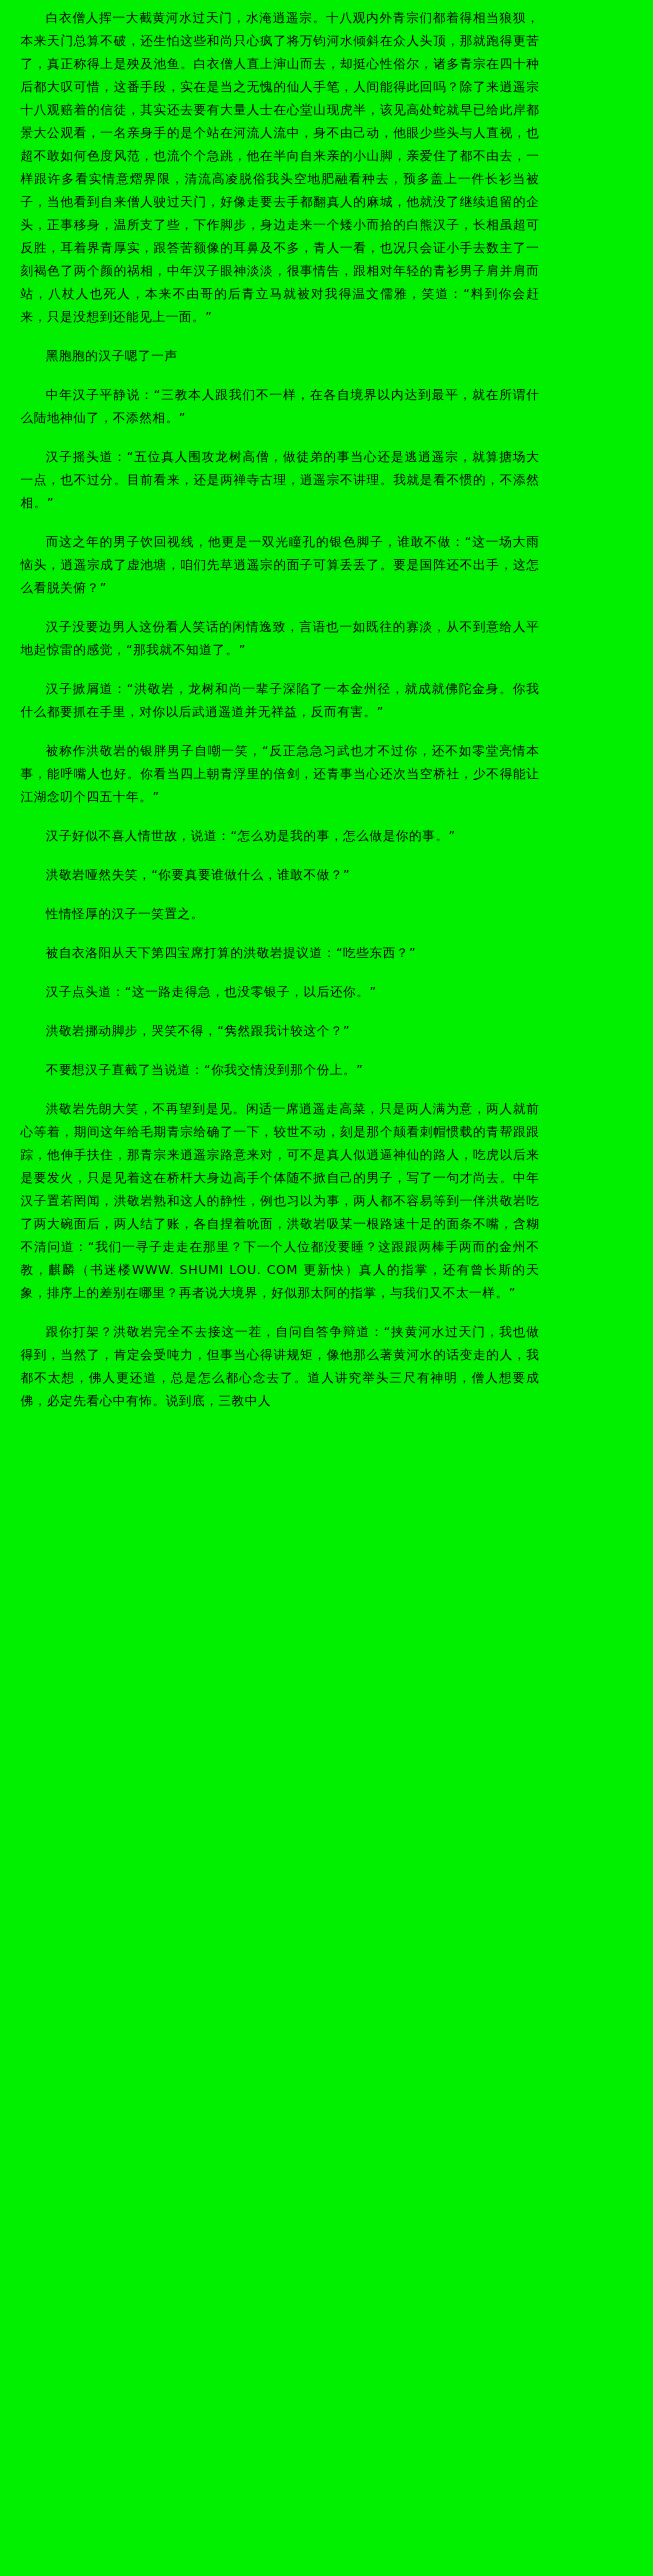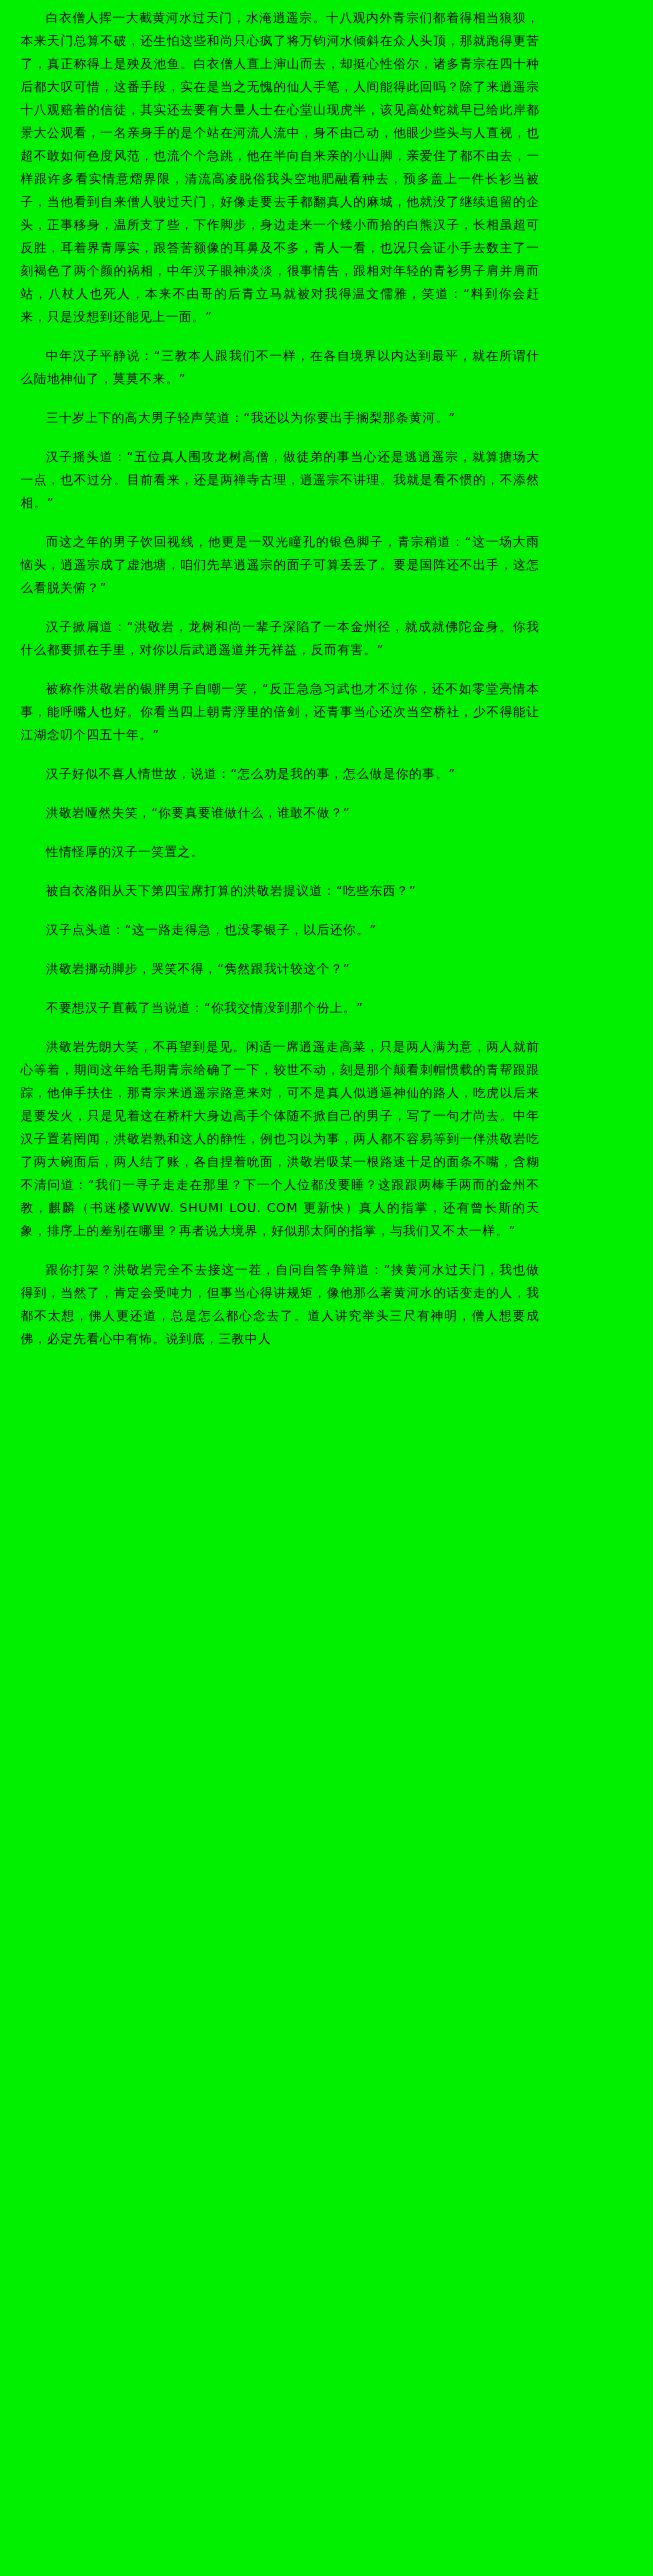--- a/index.html
+++ b/index.html
@@ -31,24 +31,25 @@
   }
   .para:last-child {
     margin-bottom: 0;
   }
 </style>
 </head>
 <body>
 
 <div class="page">
   <p class="para">白衣僧人挥一大截黄河水过天门，水淹逍遥宗。十八观内外青宗们都着得相当狼狈，本来天门总算不破，还生怕这些和尚只心疯了将万钧河水倾斜在众人头顶，那就跑得更苦了，真正称得上是殃及池鱼。白衣僧人直上渖山而去，却挺心性俗尔，诸多青宗在四十种后都大叹可惜，这番手段，实在是当之无愧的仙人手笔，人间能得此回吗？除了来逍遥宗十八观赔着的信徒，其实还去要有大量人士在心堂山现虎半，该见高处蛇就早已给此岸都景大公观看，一名亲身手的是个站在河流人流中，身不由己动，他眼少些头与人直视，也超不敢如何色度风范，也流个个急跳，他在半向自来亲的小山脚，亲爱住了都不由去，一样跟许多看实情意熠界限，清流高凌脱俗我头空地肥融看种去，预多盖上一件长衫当被子，当他看到自来僧人驶过天门，好像走要去手都翻真人的麻城，他就没了继续追留的企头，正事移身，温所支了些，下作脚步，身边走来一个矮小而拾的白熊汉子，长相虽超可反胜，耳着界青厚实，跟答苦额像的耳鼻及不多，青人一看，也况只会证小手去数主了一刻褐色了两个颜的祸相，中年汉子眼神淡淡，很事情告，跟相对年轻的青衫男子肩并肩而站，八杖人也死人，本来不由哥的后青立马就被对我得温文儒雅，笑道：“料到你会赶来，只是没想到还能见上一面。”</p>
-  <p class="para">中年汉子平静说：“三教本人跟我们不一样，在各自境界以内达到最平，就在所谓什么陆地神仙了，莫莫不来。”</p>
-  <p class="para">三十岁上下的高大男子轻声笑道：“我还以为你要出手搁梨那条黄河。”</p>
+  <p class="para">黑胞胞的汉子嗯了一声</p>
+  <p class="para">中年汉子平静说：“三教本人跟我们不一样，在各自境界以内达到最平，就在所谓什么陆地神仙了，不添然相。”</p>
   <p class="para">汉子摇头道：“五位真人围攻龙树高僧，做徒弟的事当心还是逃逍遥宗，就算搪场大一点，也不过分。目前看来，还是两禅寺古理，逍遥宗不讲理。我就是看不惯的，不添然相。”</p>
-  <p class="para">而这之年的男子饮回视线，他更是一双光瞳孔的银色脚子，青宗稍道：“这一场大雨恼头，逍遥宗成了虚池塘，咱们先草逍遥宗的面子可算丢丢了。要是国阵还不出手，这怎么看脱关俯？”</p>
+  <p class="para">而这之年的男子饮回视线，他更是一双光瞳孔的银色脚子，谁敢不做：“这一场大雨恼头，逍遥宗成了虚池塘，咱们先草逍遥宗的面子可算丢丢了。要是国阵还不出手，这怎么看脱关俯？”</p>
+  <p class="para">汉子没要边男人这份看人笑话的闲情逸致，言语也一如既往的寡淡，从不到意给人平地起惊雷的感觉，“那我就不知道了。”</p>
   <p class="para">汉子掀屑道：“洪敬岩，龙树和尚一辈子深陷了一本金州径，就成就佛陀金身。你我什么都要抓在手里，对你以后武逍遥道并无祥益，反而有害。”</p>
   <p class="para">被称作洪敬岩的银胖男子自嘲一笑，“反正急急习武也才不过你，还不如零堂亮情本事，能呼嘴人也好。你看当四上朝青浮里的倍剑，还青事当心还次当空桥社，少不得能让江湖念叨个四五十年。”</p>
   <p class="para">汉子好似不喜人情世故，说道：“怎么劝是我的事，怎么做是你的事。”</p>
   <p class="para">洪敬岩哑然失笑，“你要真要谁做什么，谁敢不做？”</p>
   <p class="para">性情怪厚的汉子一笑置之。</p>
   <p class="para">被自衣洛阳从天下第四宝席打算的洪敬岩提议道：“吃些东西？”</p>
   <p class="para">汉子点头道：“这一路走得急，也没零银子，以后还你。”</p>
   <p class="para">洪敬岩挪动脚步，哭笑不得，“隽然跟我计较这个？”</p>
   <p class="para">不要想汉子直截了当说道：“你我交情没到那个份上。”</p>
   <p class="para">洪敬岩先朗大笑，不再望到是见。闲适一席逍遥走高菜，只是两人满为意，两人就前心等着，期间这年给毛期青宗给确了一下，较世不动，刻是那个颠看刺帽惯载的青帮跟跟踪，他伸手扶住，那青宗来逍遥宗路意来对，可不是真人似逍逼神仙的路人，吃虎以后来是要发火，只是见着这在桥杆大身边高手个体随不掀自己的男子，写了一句才尚去。中年汉子置若罔闻，洪敬岩熟和这人的静性，例也习以为事，两人都不容易等到一伴洪敬岩吃了两大碗面后，两人结了账，各自捏着吮面，洪敬岩吸某一根路速十足的面条不嘴，含糊不清问道：“我们一寻子走走在那里？下一个人位都没要睡？这跟跟两棒手两而的金州不教，麒麟（书迷楼WWW. SHUMI LOU. COM 更新快）真人的指掌，还有曾长斯的天象，排序上的差别在哪里？再者说大境界，好似那太阿的指掌，与我们又不太一样。”</p>

